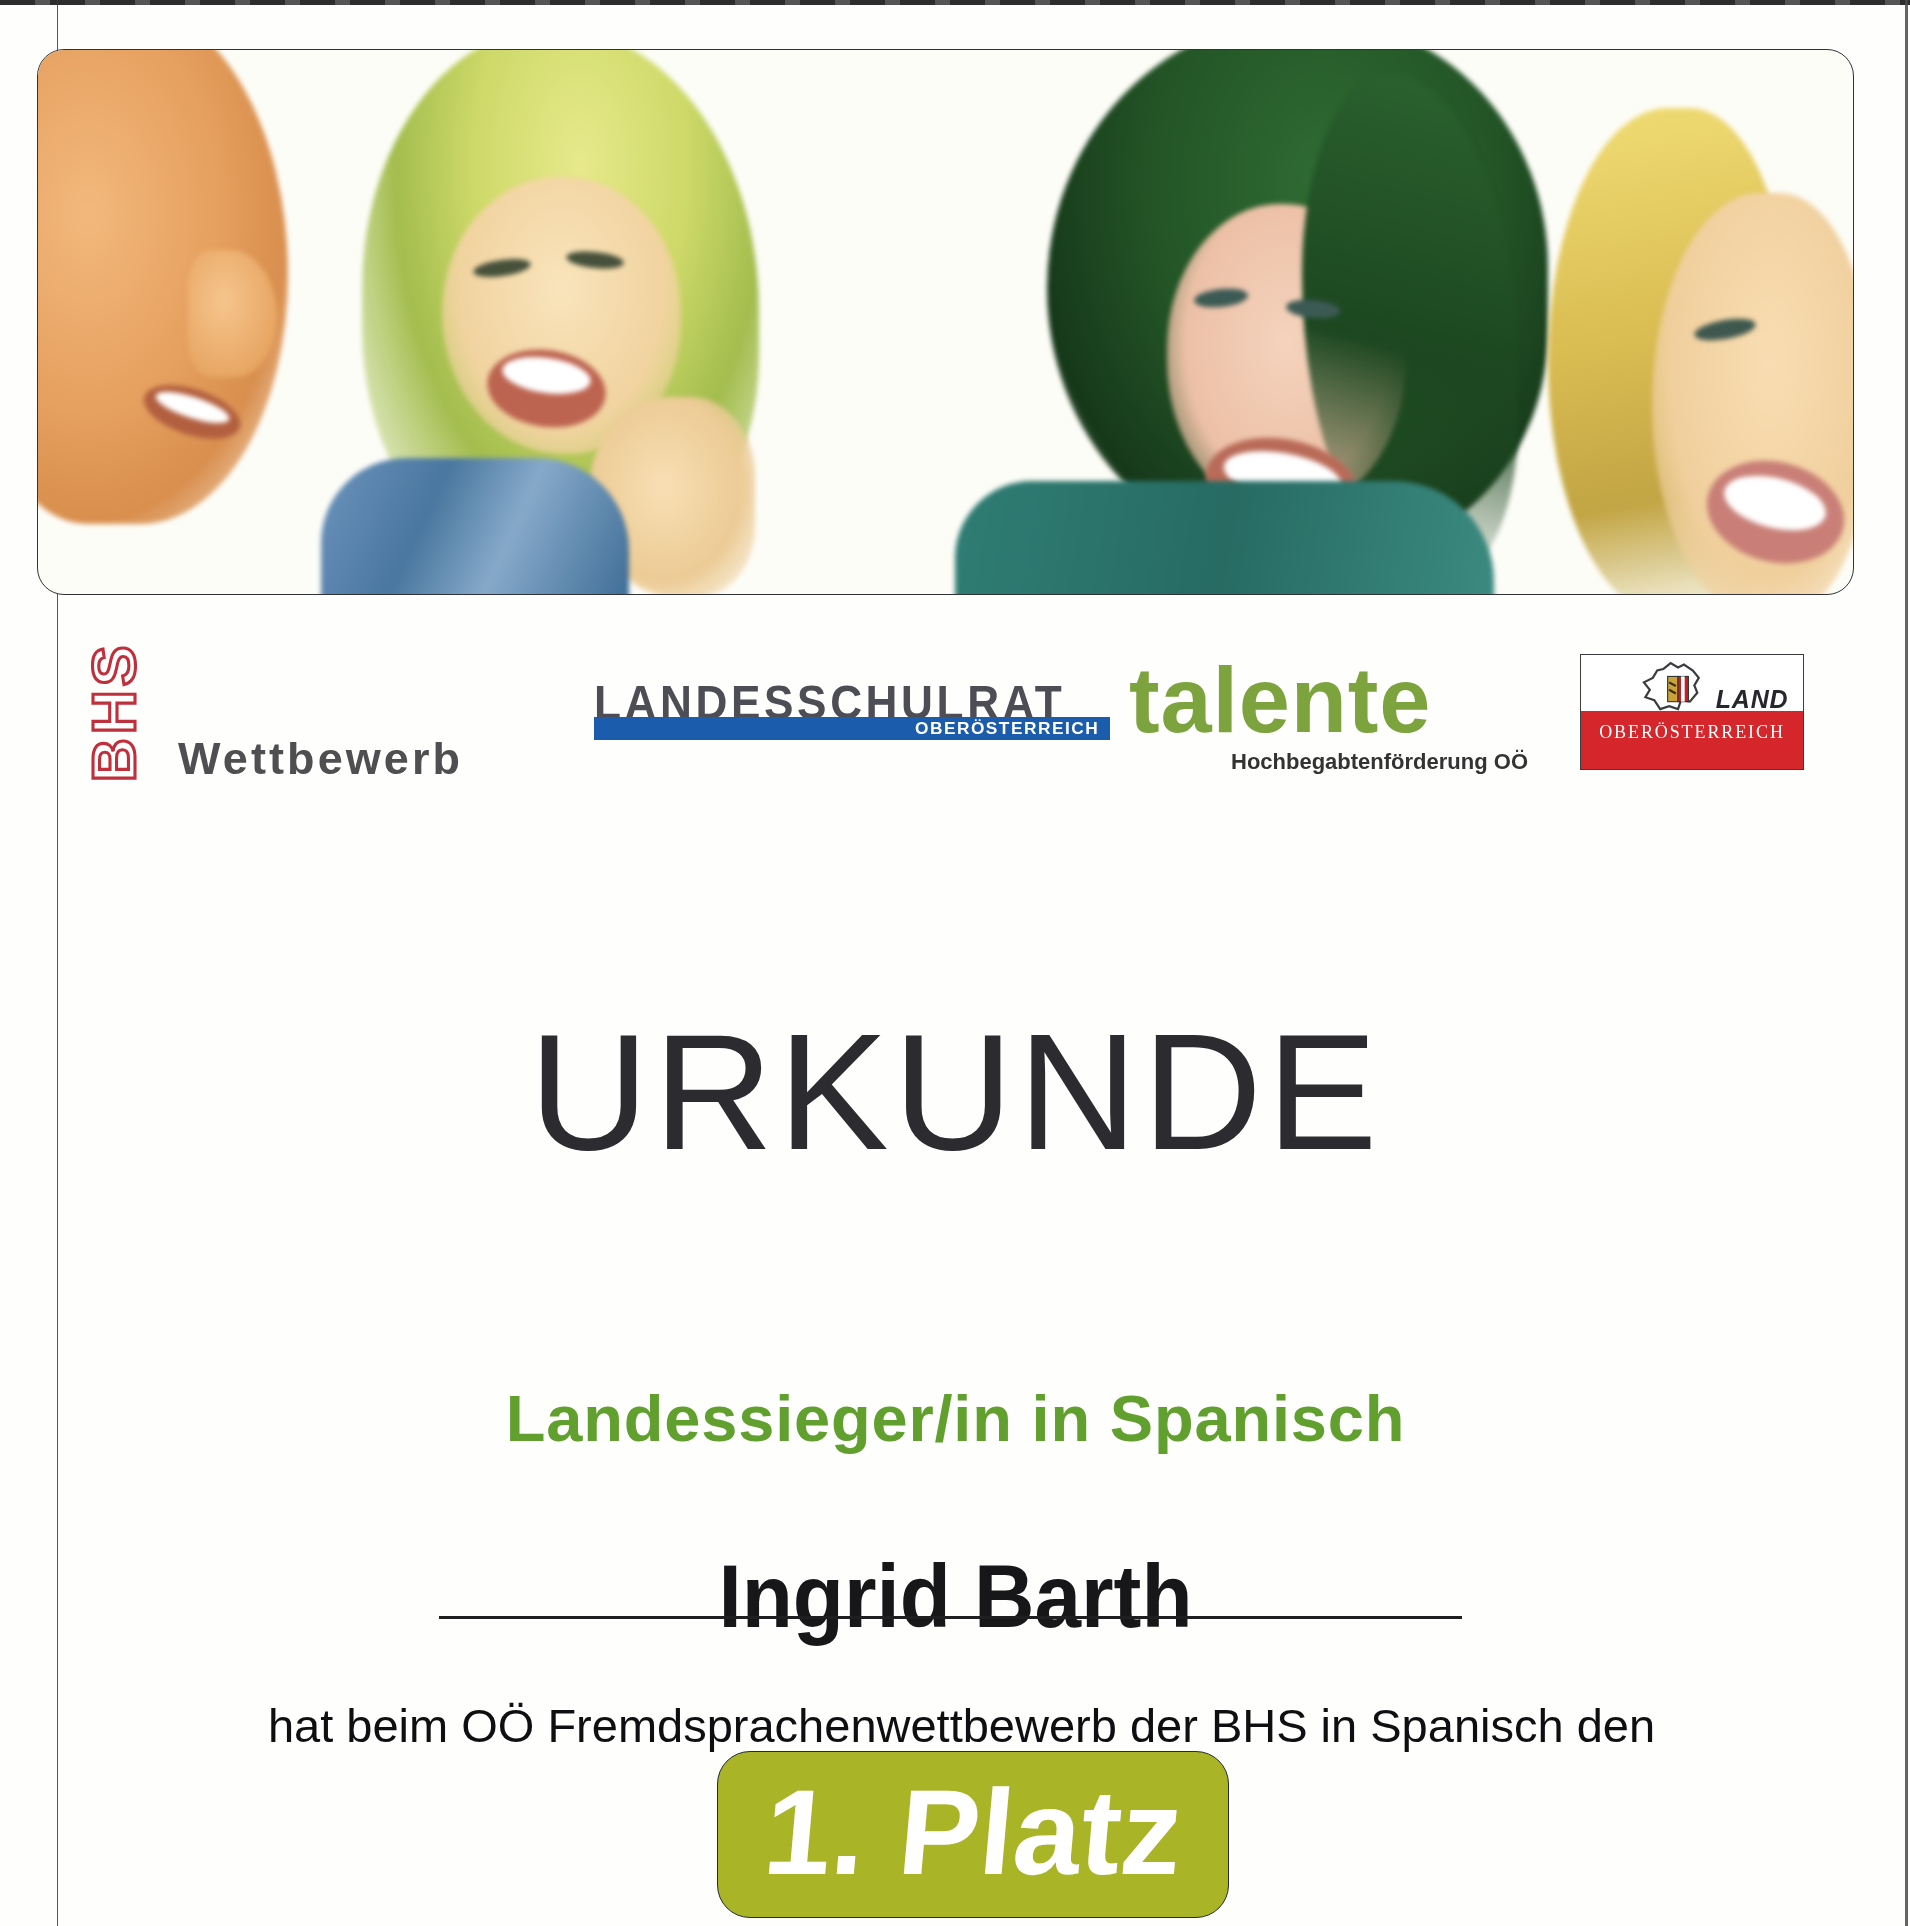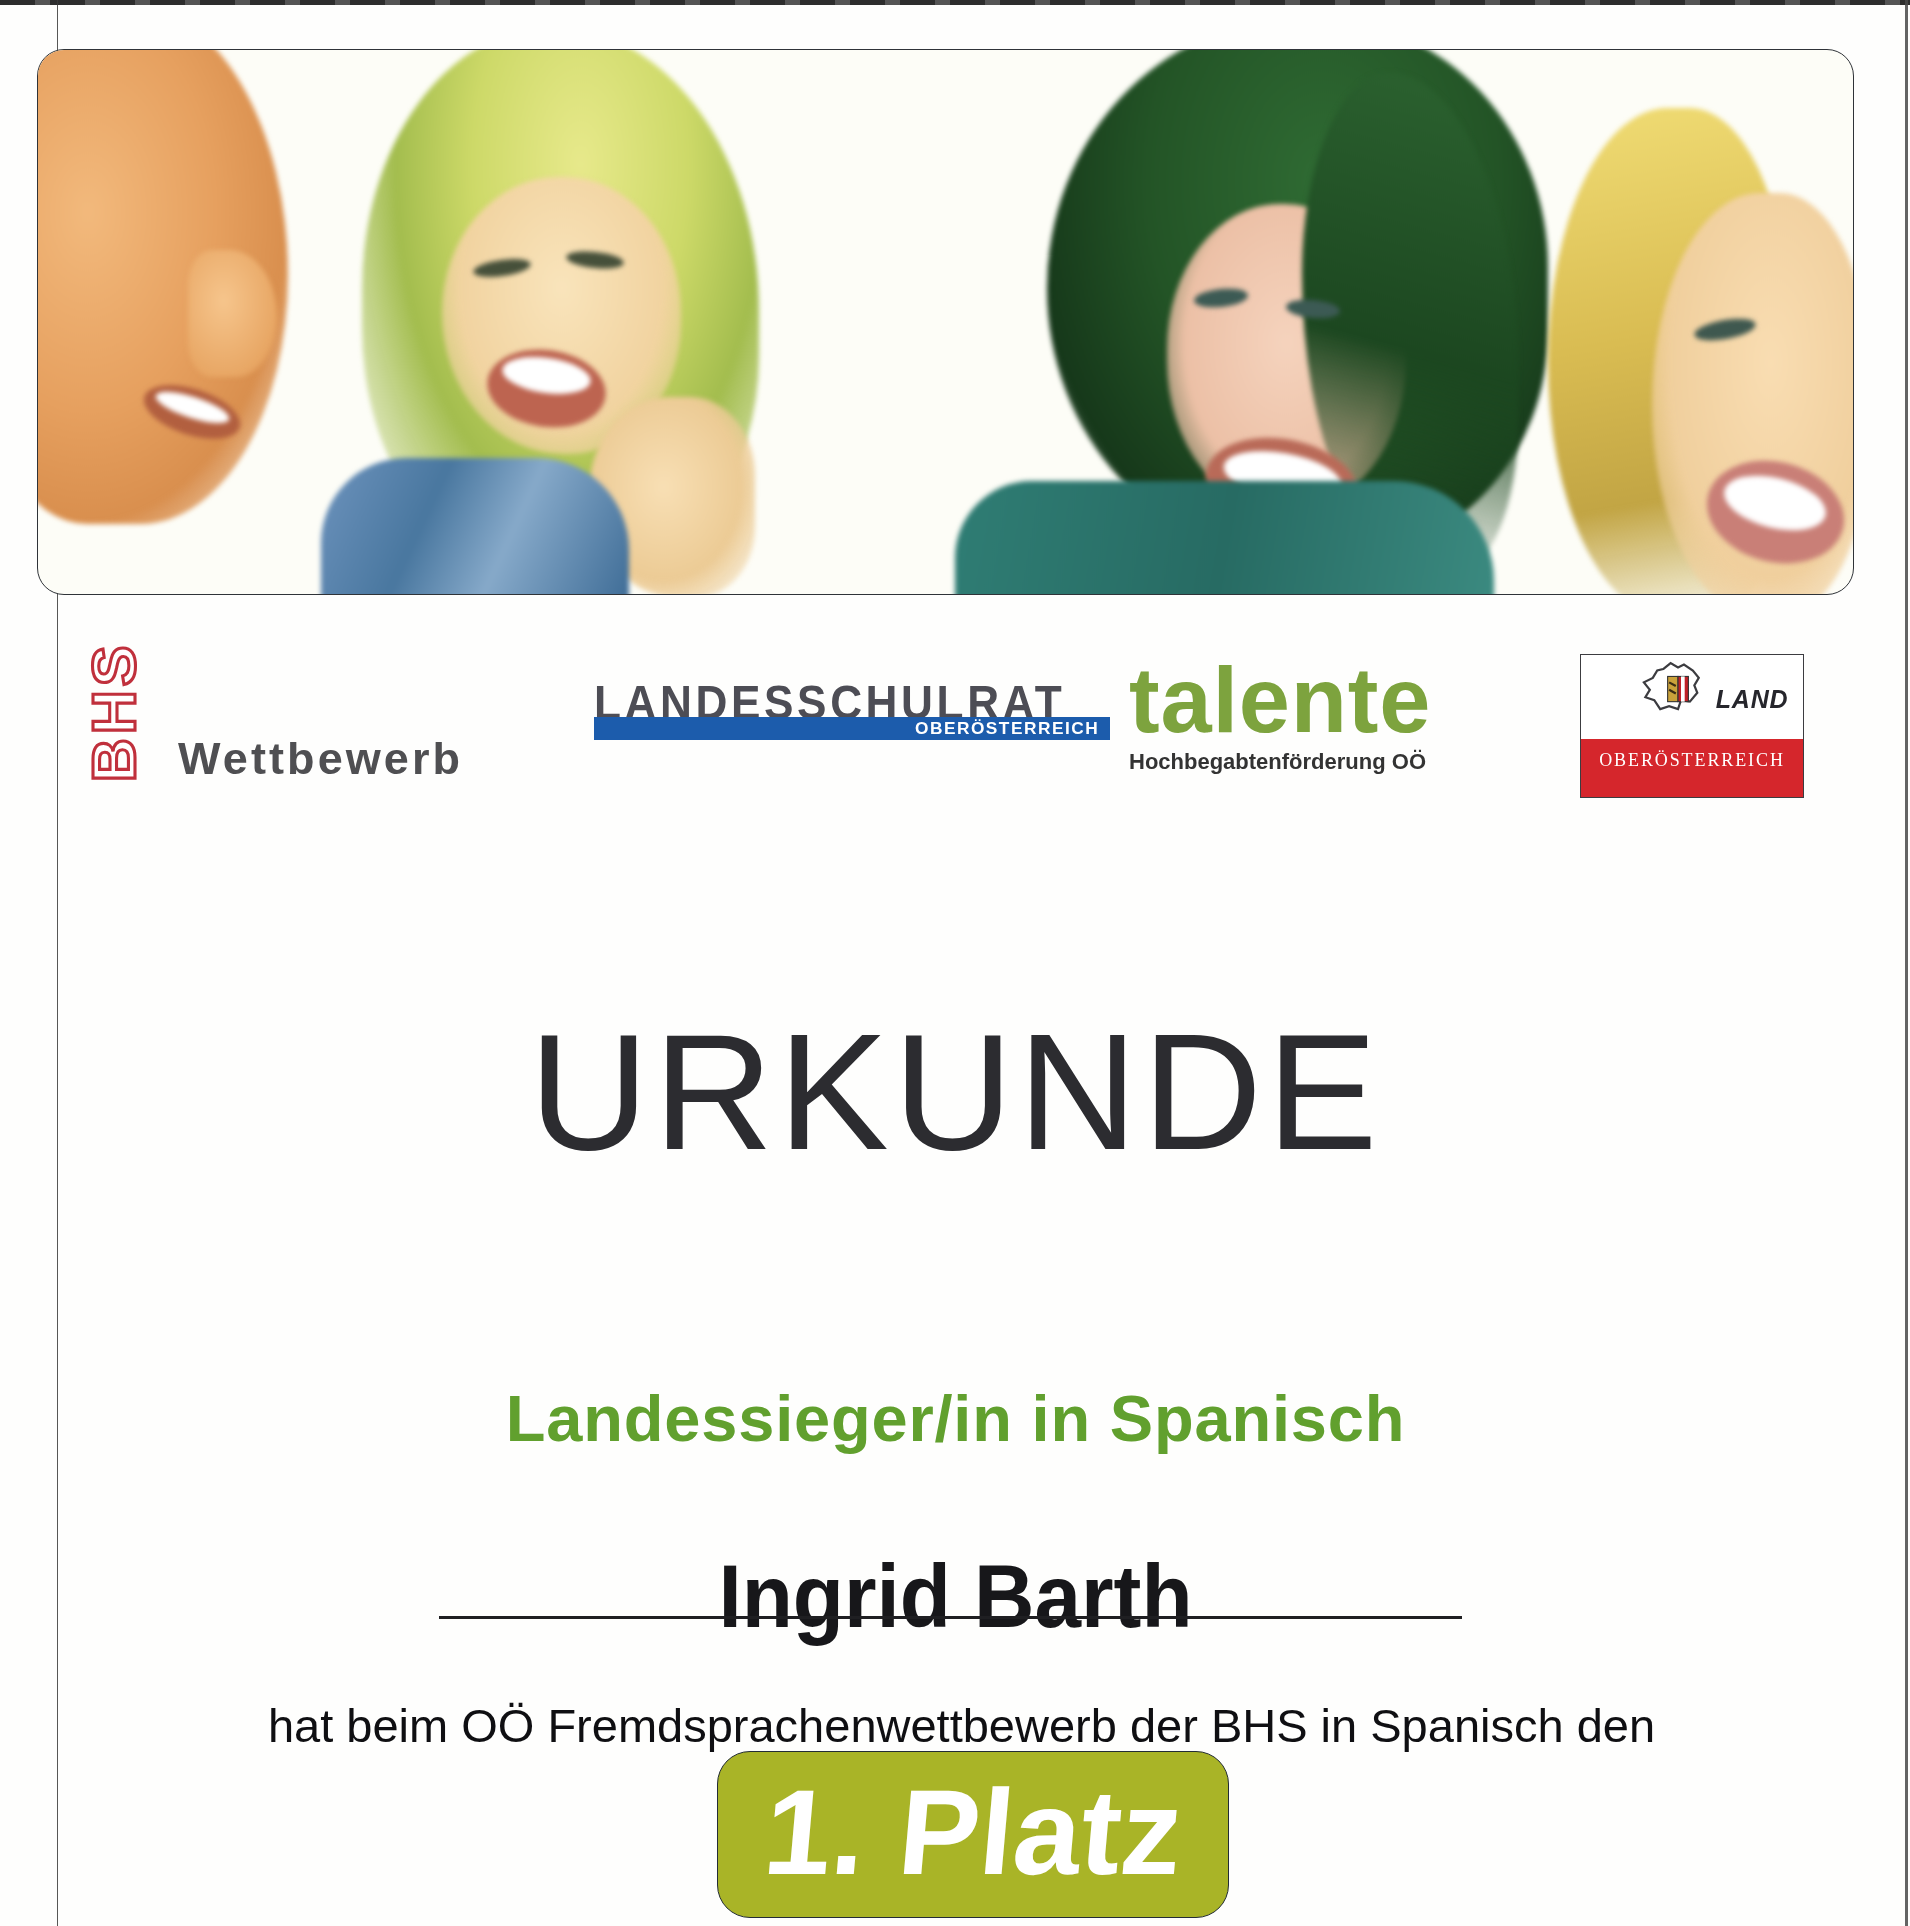--- a/index.html
+++ b/index.html
@@ -68,23 +68,23 @@
   .sprachen-line .headset { display:inline-block; width:83px; height:91px; vertical-align:-15.4px; margin:0 -2.3px; }
   .wettbewerb { position:absolute; left:178px; top:733px; font-size:45px; font-weight:700;
     color:#4f4f52; letter-spacing:3.1px; }
   .lsr-title { position:absolute; left:594px; top:675px; font-size:48px; font-weight:700;
     color:#4d4d55; letter-spacing:3.9px; transform:scaleX(.92); transform-origin:left center; white-space:nowrap; }
   .lsr-bar { position:absolute; left:594px; top:717px; width:516px; height:23px; background:#1c5cac;
     text-align:right; }
   .lsr-bar span { font-size:17.3px; font-weight:700; color:#fff; letter-spacing:1.5px; line-height:23px; padding-right:10.8px; }
   .talente-title { position:absolute; left:1129px; top:648px; font-size:92px; font-weight:700;
     color:#7da33e; letter-spacing:0.8px;text-align:right; }
-  .talente-sub { position:absolute; left:1129px; top:749px; width:399px; text-align:left;
+  .talente-sub { position:absolute; left:1129px; top:749px; width:399px; text-align:right;
     font-size:22px; font-weight:700; color:#333; }
-  .land-box { position:absolute; left:1580px; top:654px; width:224px; height:144px;
+  .land-box { position:absolute; left:1580px; top:654px; width:224px; height:116px;
     border:1.5px solid #3c3c40; background:#fff; }
   .land-box .red-half { position:absolute; left:0; bottom:0; width:100%; height:58px; background:#d5262c; text-align:center; }
   .land-box .red-half span { font-family:"Liberation Serif", serif; font-size:18px; letter-spacing:1.9px;
     color:#fff; line-height:42px; }
   .land-box .land-word { position:absolute; right:14.6px; top:30px; font-size:25px; font-weight:700;
     font-style:italic; color:#26262c; letter-spacing:0.8px; }
   .land-box .map-icon { position:absolute; left:54px; top:5.4px; width:89px; height:67px; }
 
   
   .cline { position:absolute; left:0; width:1911px; text-align:center; white-space:nowrap; }

